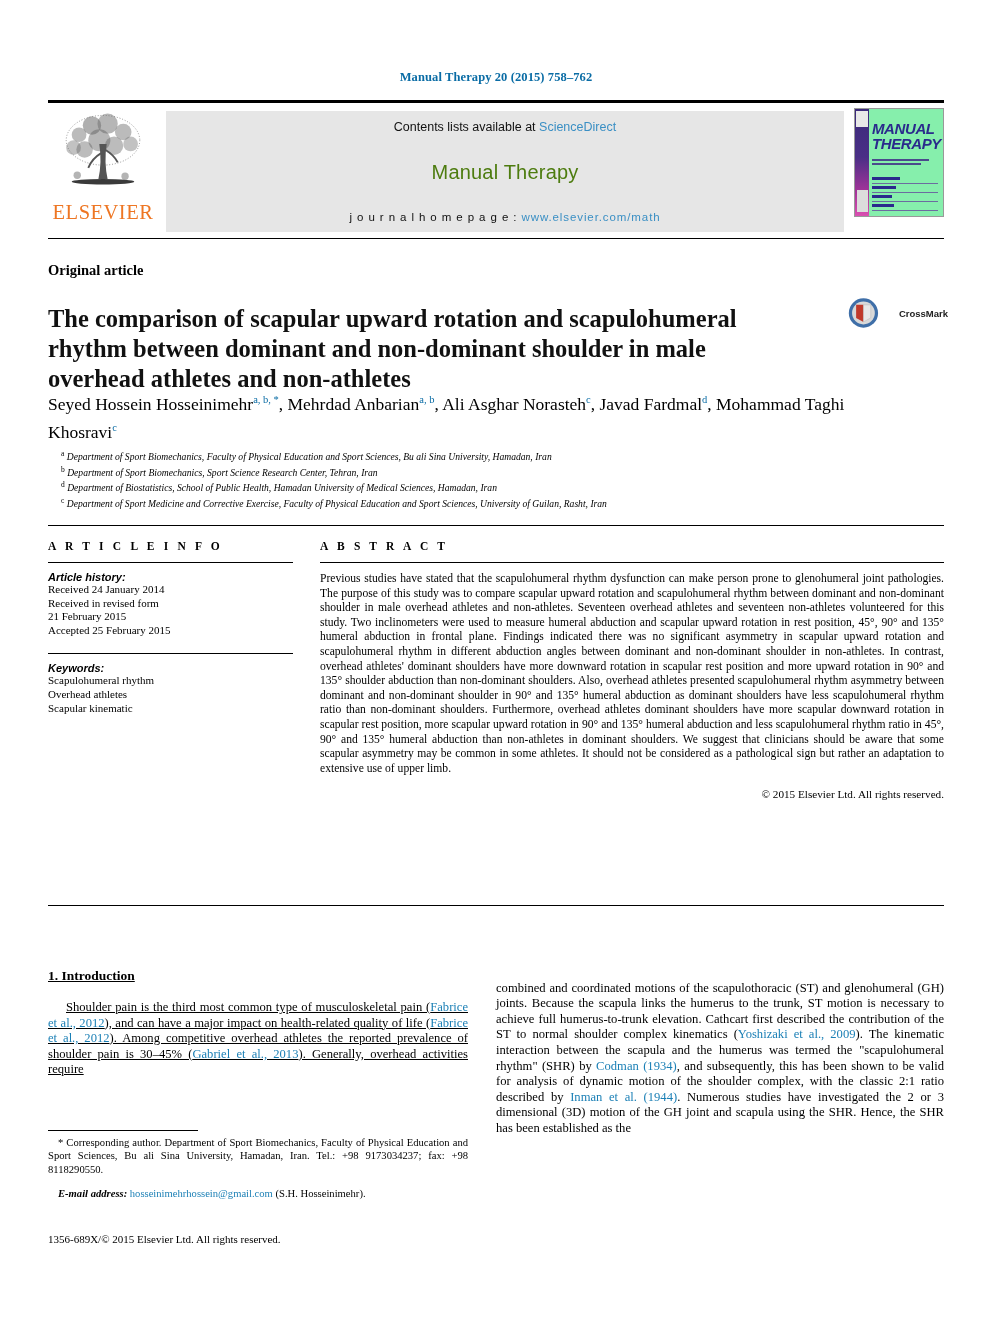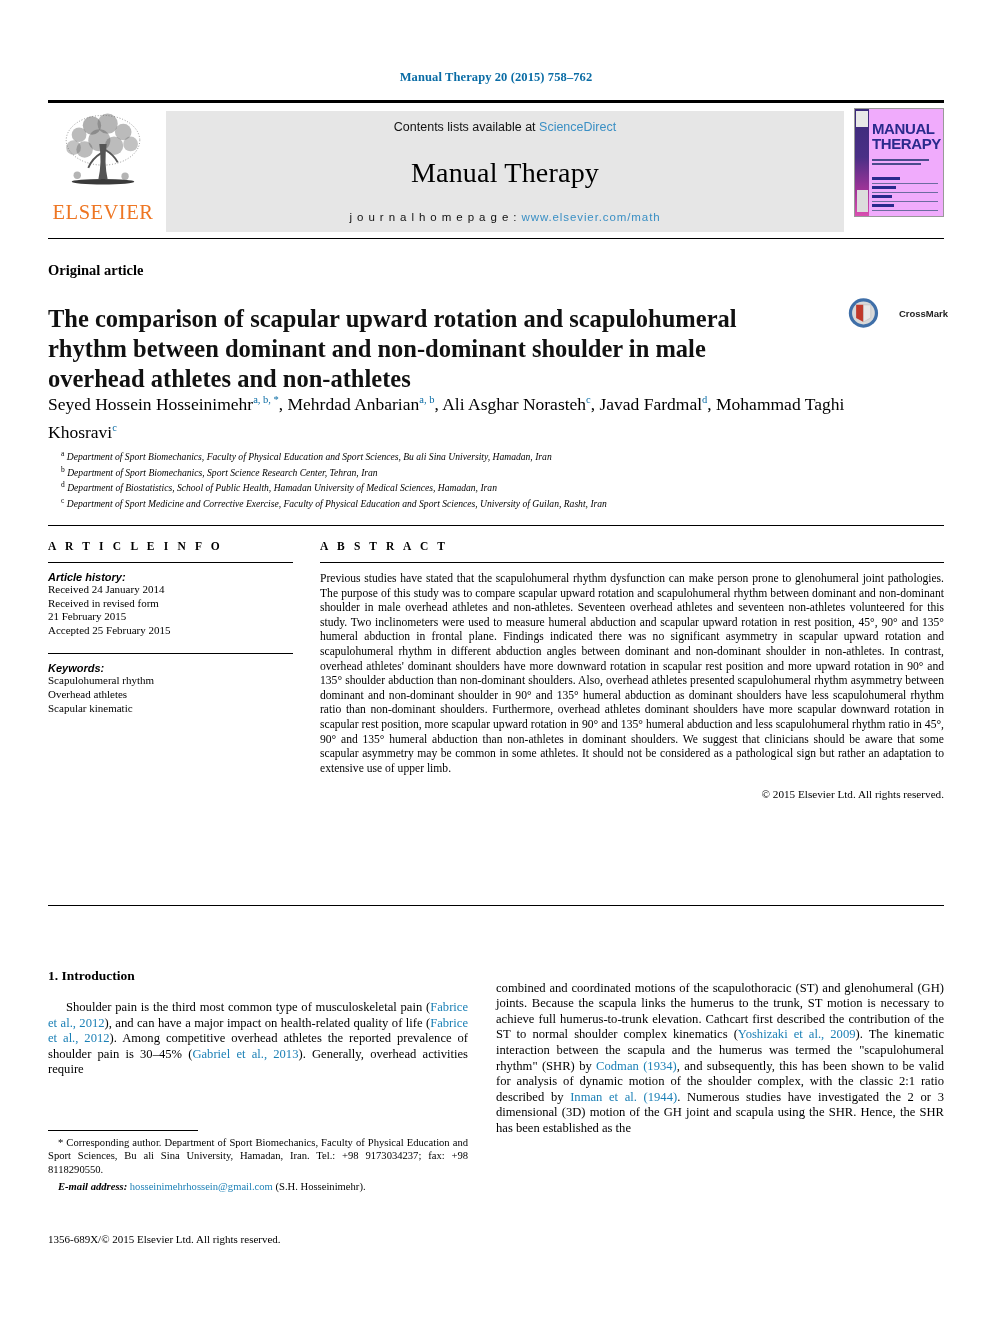--- a/index.html
+++ b/index.html
@@ -67,43 +67,44 @@
     justify-content: space-between;
     padding: 9px 0 9px 0;
   }
   .contents-line {
     font-family: "Liberation Sans", sans-serif;
     font-size: 12.5px;
     color: #111;
   }
   .contents-line .sd { color: #3a8fc4; }
   .journal-title {
-    font-family: Liberation Serif, serif;
-    font-size: 28px;
-    color: #000000;
+    font-family: Liberation Sans, sans-serif;
+    font-size: 20px;
+    color: #4d7c0f;
     letter-spacing: .2px;
   }
   .homepage-line {
     font-family: "Liberation Sans", sans-serif;
     font-size: 11.5px;
     letter-spacing: .9px;
     color: #111;
   }
   .homepage-line .url { color: #3a8fc4; }
 
   .cover {
     flex: 0 0 90px;
     width: 90px;
     margin-left: 10px;
     margin-top: 5px;
     margin-bottom: 21px;
-    background: #f0abfc;
+    background: #86efac;
     border: 1px solid #999;
     position: relative;
     overflow: hidden;
+    font-style: italic;
   }
   .cover-spine {
     position: absolute; left: 0; top: 0; bottom: 0; width: 14px;
     background: linear-gradient(to bottom, #3b2a7a 0%, #4a2f86 45%, #a6349a 78%, #d94fb0 100%);
   }
   .cover-spine-top {
     position: absolute; left: 1px; top: 2px; width: 12px; height: 16px;
     background: #e8e8e8;
   }
   .cover-title {
@@ -225,21 +226,21 @@
   .copyright {
     margin-top: 12px;
     text-align: right;
     font-size: 11.2px;
     font-family: "Liberation Serif", serif;
   }
   .rule-bottom-info { top: 905px; }
 
   
   .body-col-left {
-    position: absolute; top: 968px; left: 48px; width: 420px;
+    position: absolute; top: 968px; left: 48px; width: 420px; text-decoration: underline;
   }
   .body-col-right {
     position: absolute; top: 968px; left: 496px; width: 448px;
   }
   .h2 {
     font-size: 13.5px; font-weight: bold;
     font-family: "Liberation Serif", serif;
     margin-bottom: 16px;
   }
   .para {
@@ -409,20 +410,20 @@
     <p class="para"><span>Shoulder pain is the third most common type of musculoskeletal pain (</span><span class="cite">Fabrice et al., 2012</span><span>), and can have a major impact on health-related quality of life (</span><span class="cite">Fabrice et al., 2012</span><span>). Among competitive overhead athletes the reported prevalence of shoulder pain is 30–45% (</span><span class="cite">Gabriel et al., 2013</span><span>). Generally, overhead activities require</span></p>
   </div>
 
   <div class="body-col-right">
     <p class="para noindent"><span>combined and coordinated motions of the scapulothoracic (ST) and glenohumeral (GH) joints. Because the scapula links the humerus to the trunk, ST motion is necessary to achieve full humerus-to-trunk elevation. Cathcart first described the contribution of the ST to normal shoulder complex kinematics (</span><span class="cite">Yoshizaki et al., 2009</span><span>). The kinematic interaction between the scapula and the humerus was termed the "scapulohumeral rhythm" (SHR) by </span><span class="cite">Codman (1934)</span><span>, and subsequently, this has been shown to be valid for analysis of dynamic motion of the shoulder complex, with the classic 2:1 ratio described by </span><span class="cite">Inman et al. (1944)</span><span>. Numerous studies have investigated the 2 or 3 dimensional (3D) motion of the GH joint and scapula using the SHR. Hence, the SHR has been established as the</span></p>
   </div>
 
   <div class="footnote-rule"></div>
   <div class="footnote">
     <p style="margin:0;text-indent:10px"><span>*</span><span> Corresponding author. Department of Sport Biomechanics, Faculty of Physical Education and Sport Sciences, Bu ali Sina University, Hamadan, Iran. Tel.: +98 9173034237; fax: +98 8118290550.</span></p>
-    <p style="margin:4px 0 0 0;text-indent:10px"><span class="em-lab">E-mail address:</span> <span class="cite">hosseinimehrhossein@gmail.com</span> <span>(S.H. Hosseinimehr).</span></p>
+    <p style="margin:11px 0 0 0;text-indent:10px"><span class="em-lab">E-mail address:</span> <span class="cite">hosseinimehrhossein@gmail.com</span> <span>(S.H. Hosseinimehr).</span></p>
   </div>
 
   <div class="doi-block">
     <div>1356-689X/© 2015 Elsevier Ltd. All rights reserved.</div>
   </div>
 
 </div>
 
 </body></html>

